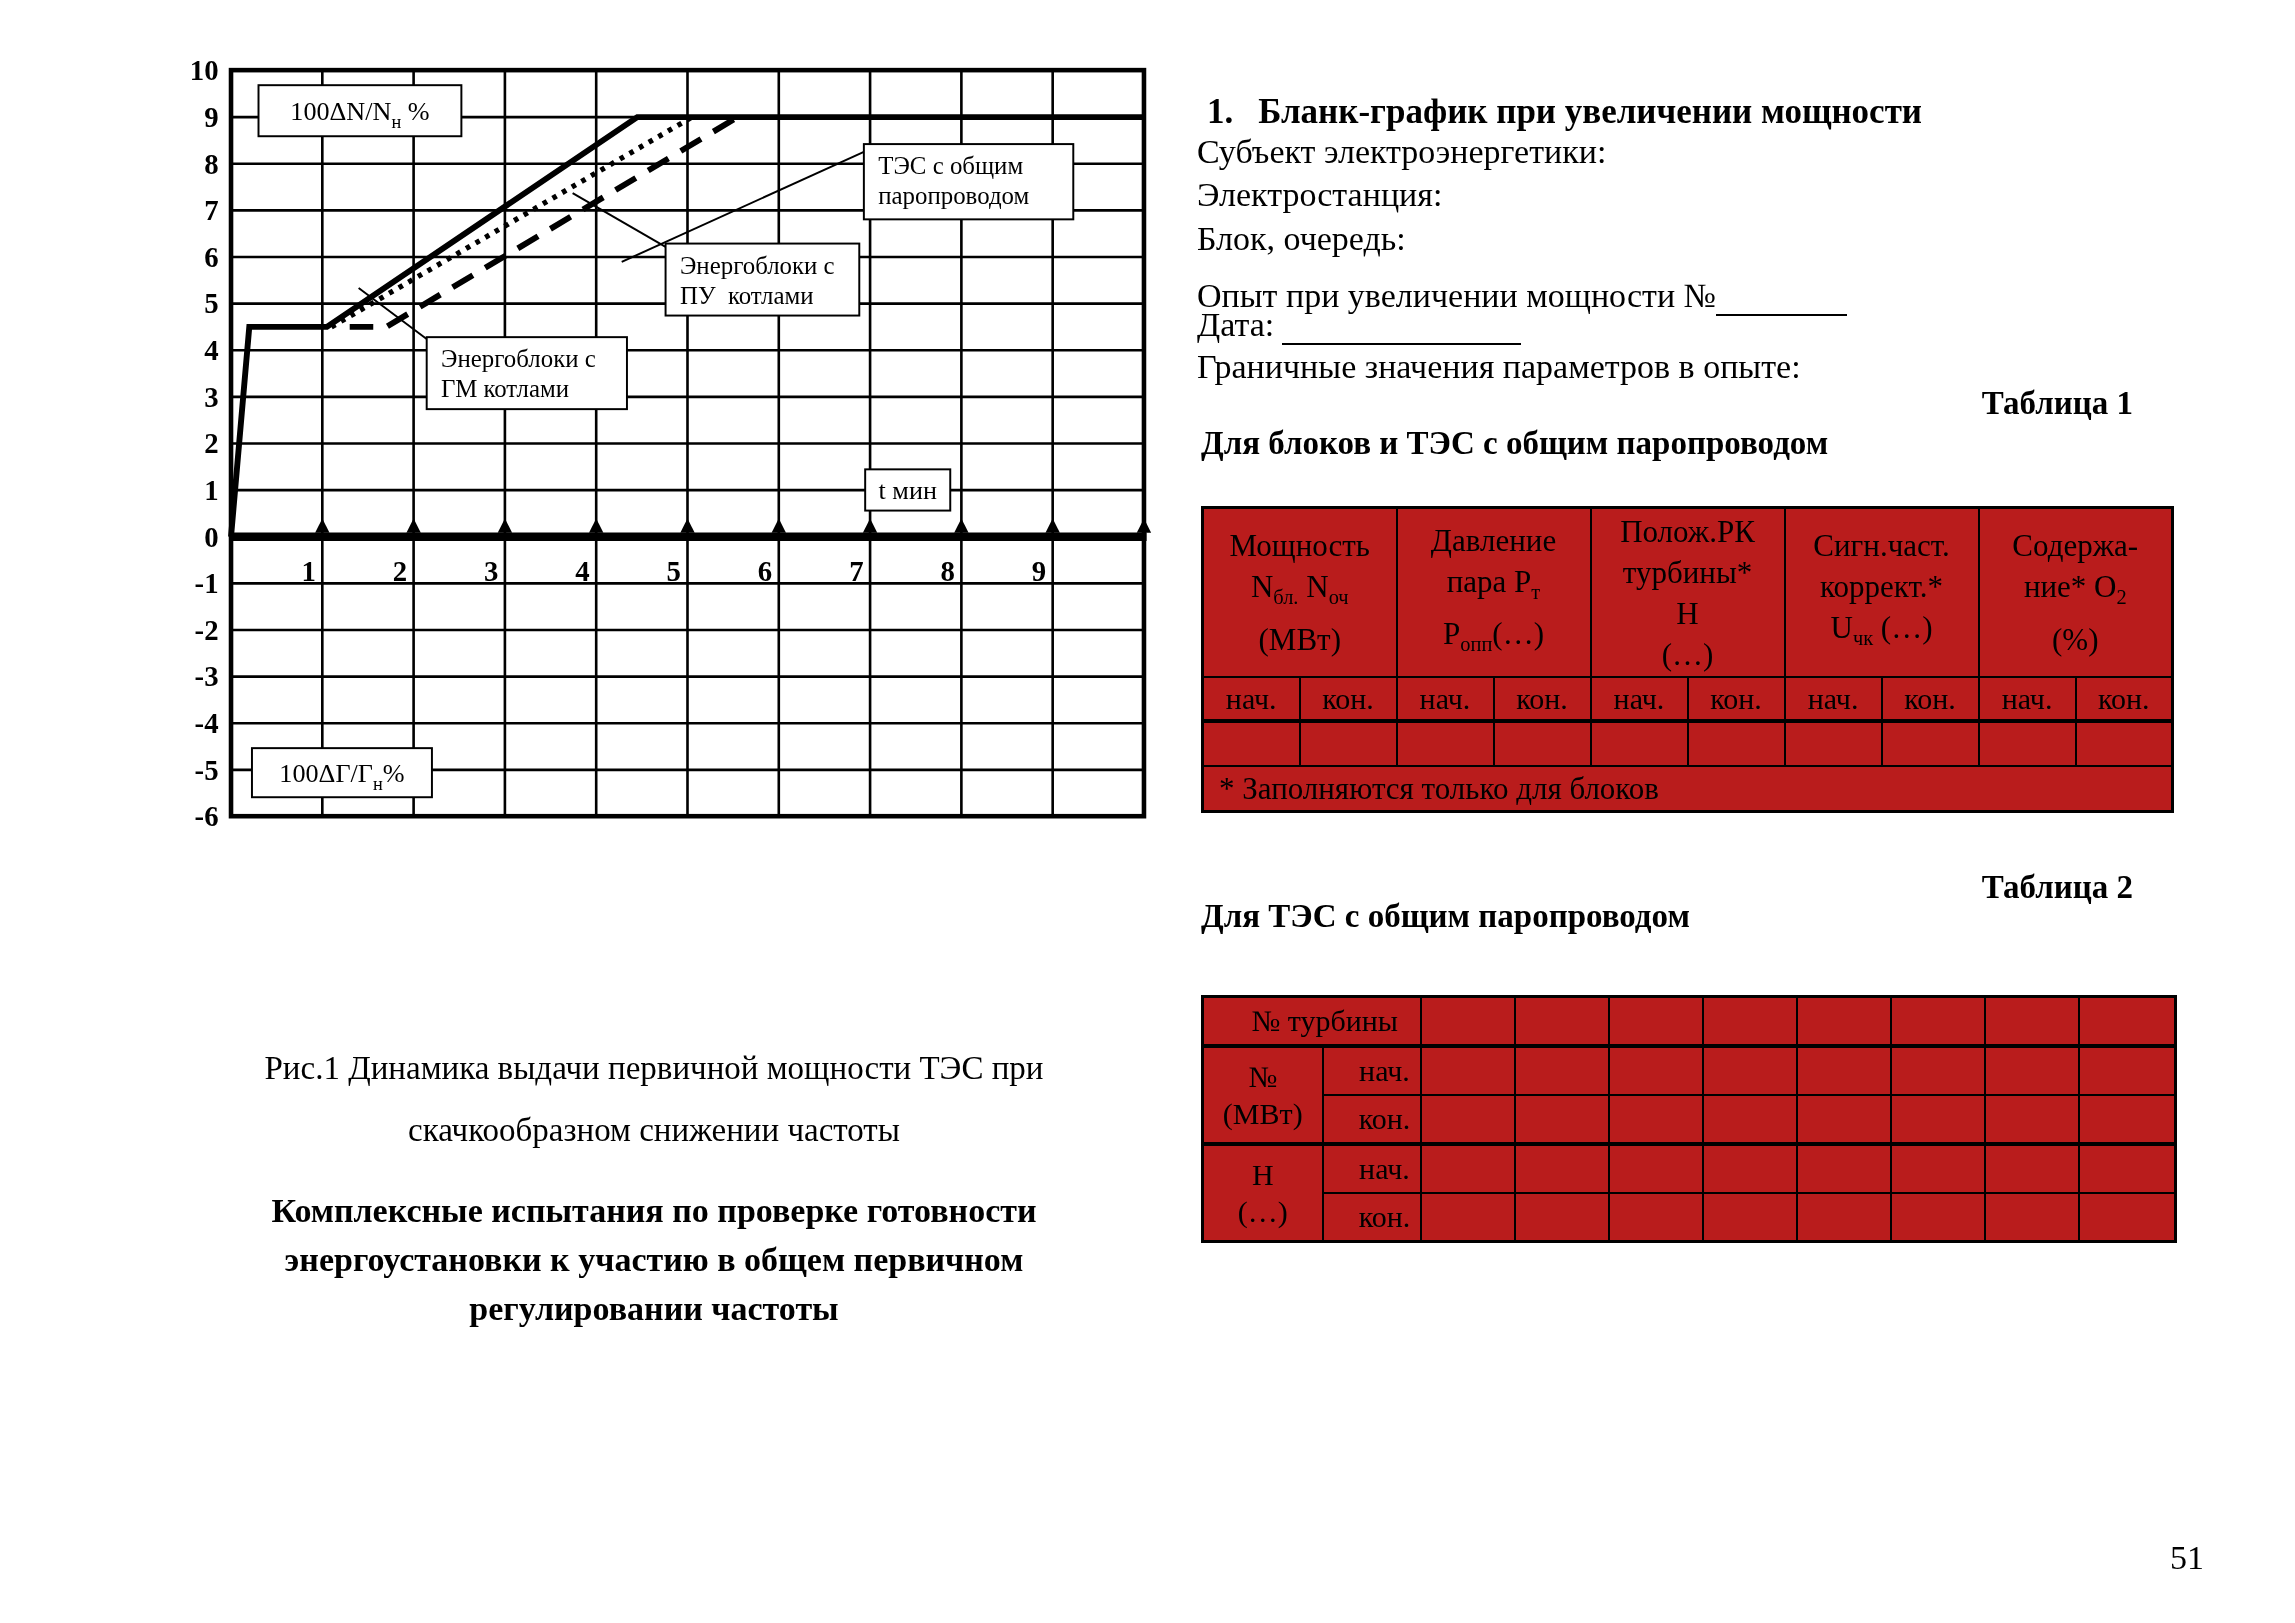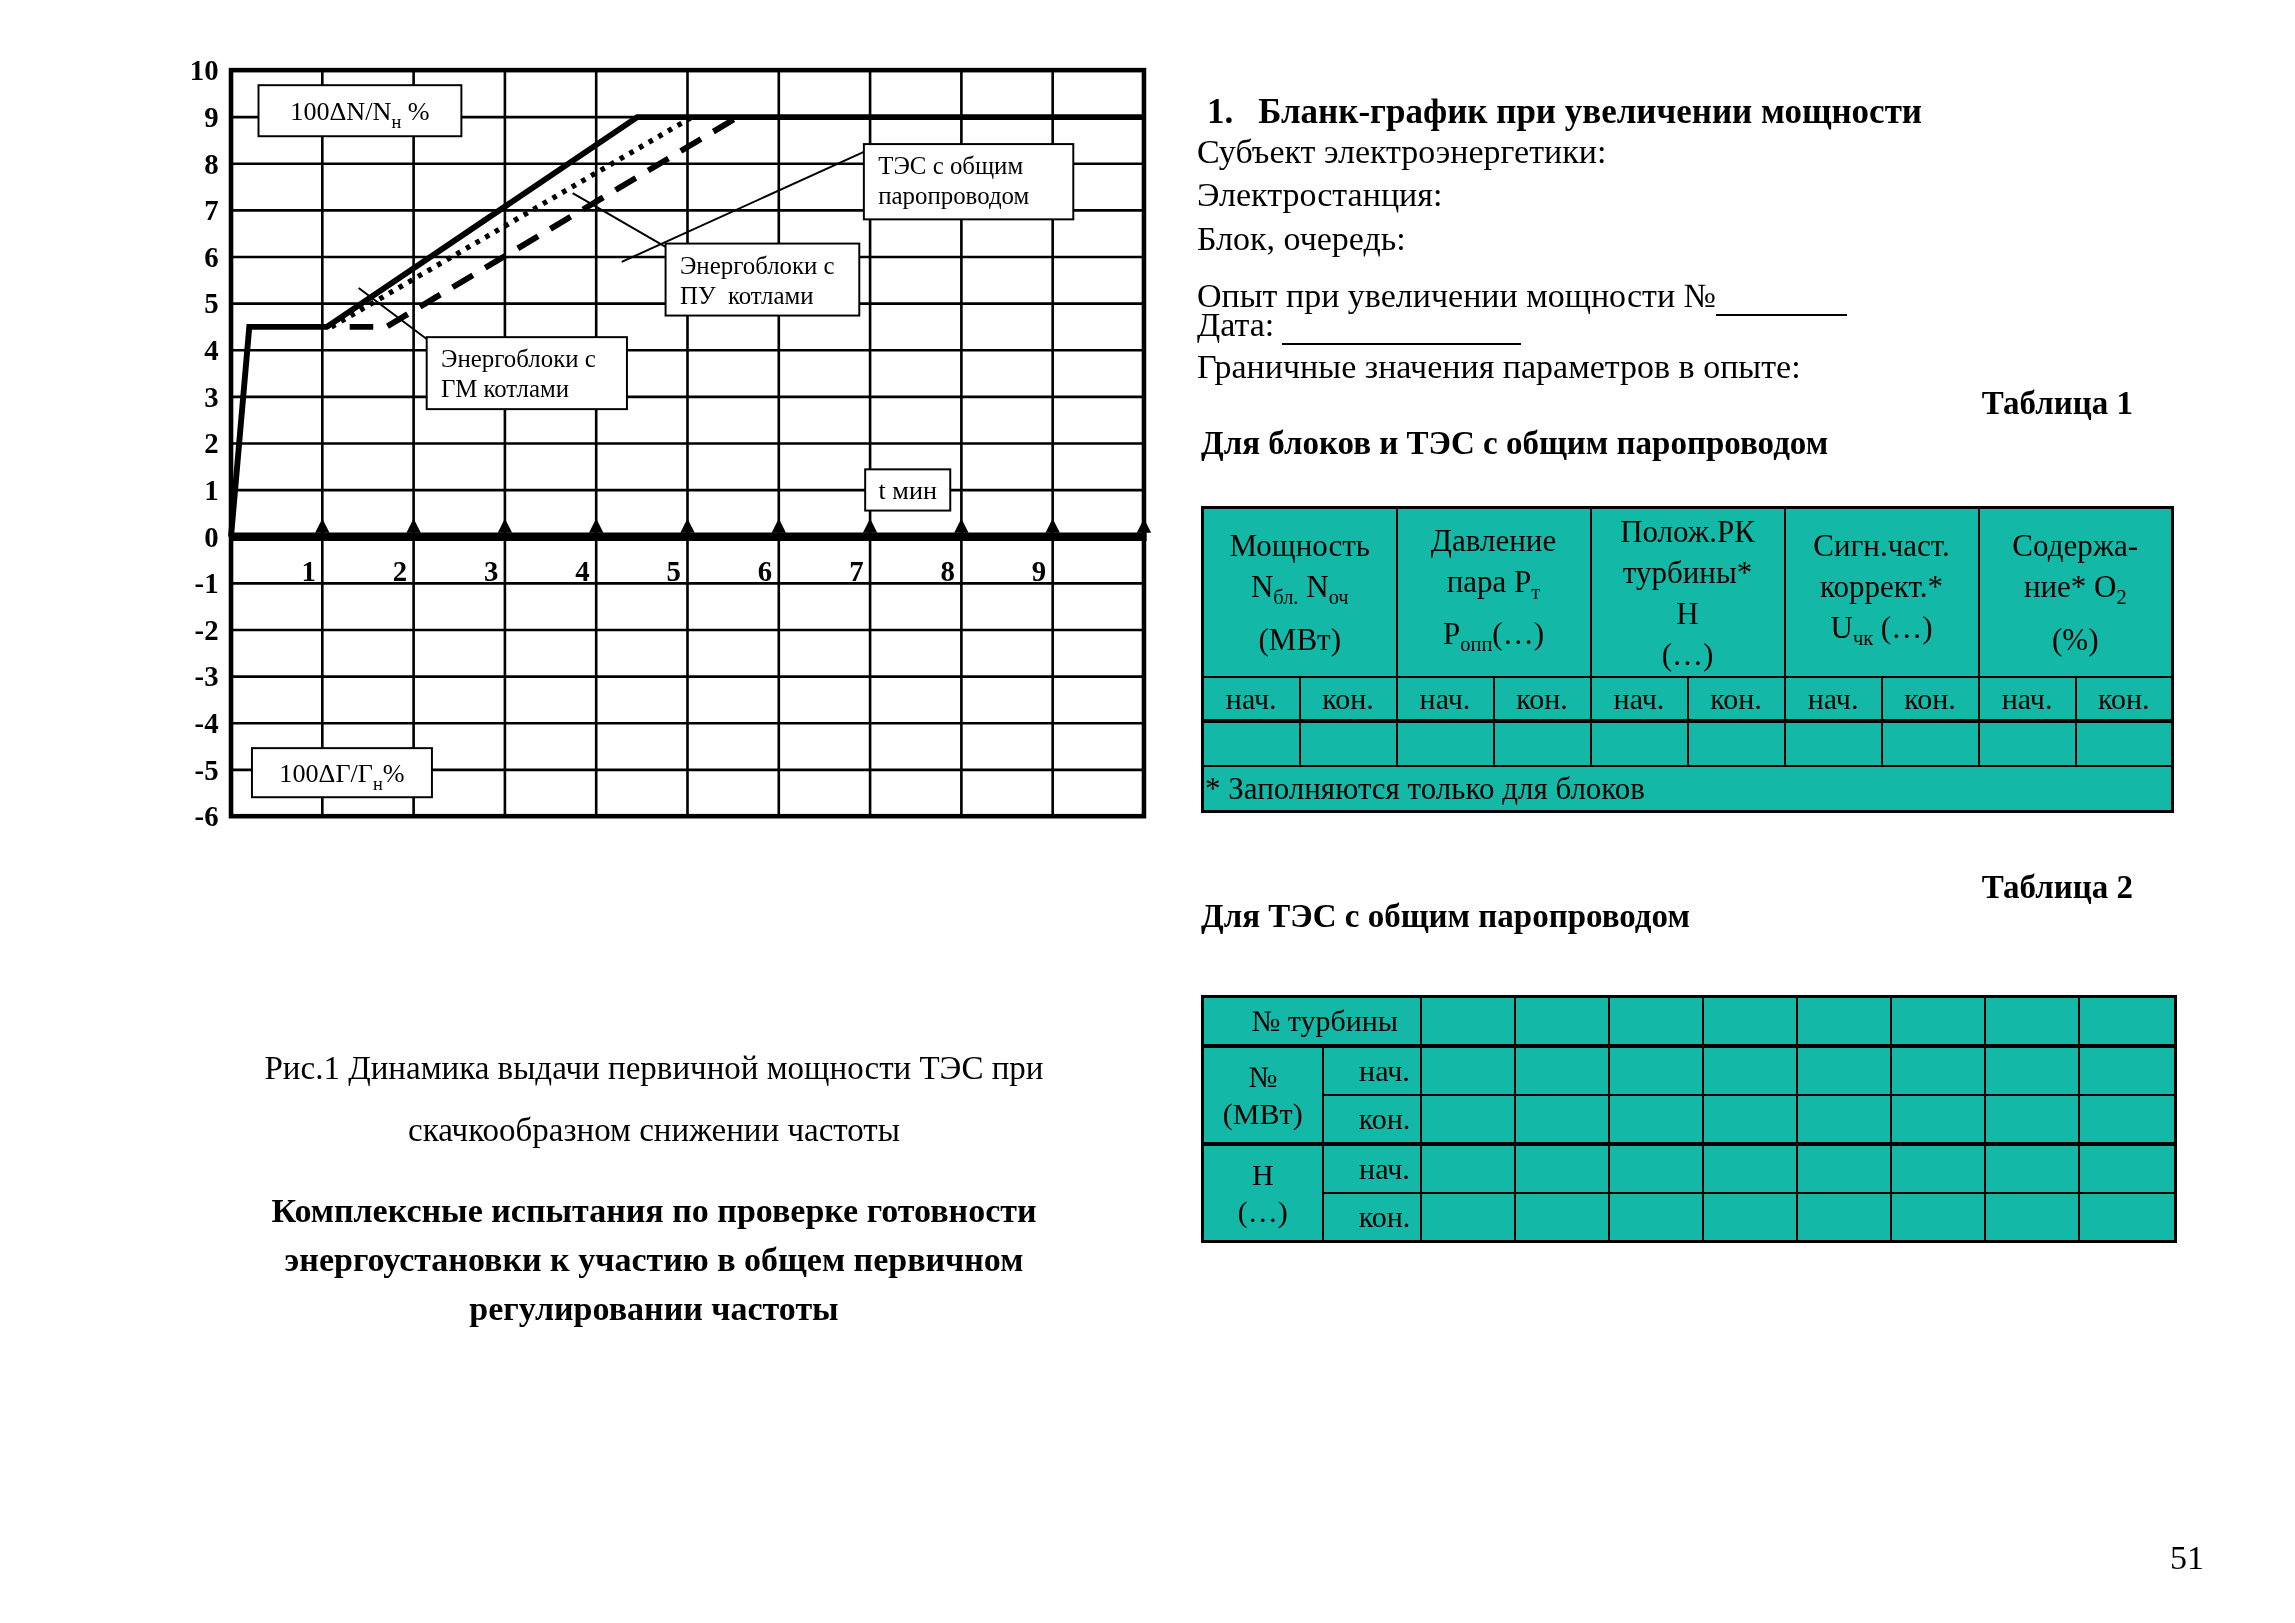--- a/index.html
+++ b/index.html
@@ -16,27 +16,27 @@
   
   .rc-line{left:1197px;width:1021px;font-size:34px;line-height:39px;white-space:nowrap;}
   .rc-h{left:1207px;top:92px;font-size:35px;font-weight:bold;white-space:nowrap;}
   .rc-h .num{display:inline-block;}
   .rc-h .txt{margin-left:25px;}
   .fill-line{display:inline-block;border-bottom:2.6px solid #000;height:6.5px;vertical-align:-9.2px;}
   .tbl-cap{left:1201px;width:968px;font-size:33px;font-weight:bold;text-align:right;padding-right:36px;box-sizing:border-box;white-space:nowrap;}
   .tbl-sub{left:1201px;width:968px;font-size:33px;font-weight:bold;white-space:nowrap;}
 
   
-  table.blank{border-collapse:collapse;table-layout:fixed;border:3.3px solid #000;background:#14b8a6;}
+  table.blank{border-collapse:collapse;table-layout:fixed;border:3.3px solid #000;background:#b91c1c;}
   table.blank td,table.blank th{border:2px solid #000;padding:0;font-weight:normal;
     text-align:center;vertical-align:middle;overflow:hidden;}
   .t1 th{height:167px;vertical-align:top;padding-top:9.2px;font-size:31px;line-height:41px;border-bottom:4.6px solid #000;}
   .t1 tr.sub td{height:41px;font-size:30px;border-bottom:4.6px solid #000;}
   .t1 tr.empty td{height:42px;}
-  .t1 td.foot{height:43px;font-size:31px;text-align:left;padding-left:1px;}
+  .t1 td.foot{height:43px;font-size:31px;text-align:left;padding-left:15px;}
   .t2 td{height:46px;font-size:30px;}
   .t2 tr.r1 td{height:46px;}
   .t2 td.tleft{text-align:center;padding-left:26px;}
   .t2 td.lab{line-height:37px;}
   .thickb{border-bottom:4.6px solid #000 !important;}
   .rich-ln sub{font-size:0.66em;}
   #page-number{left:2138px;top:1539px;font-size:34px;margin-left:32px;}
 </style>
 </head>
 <body>

